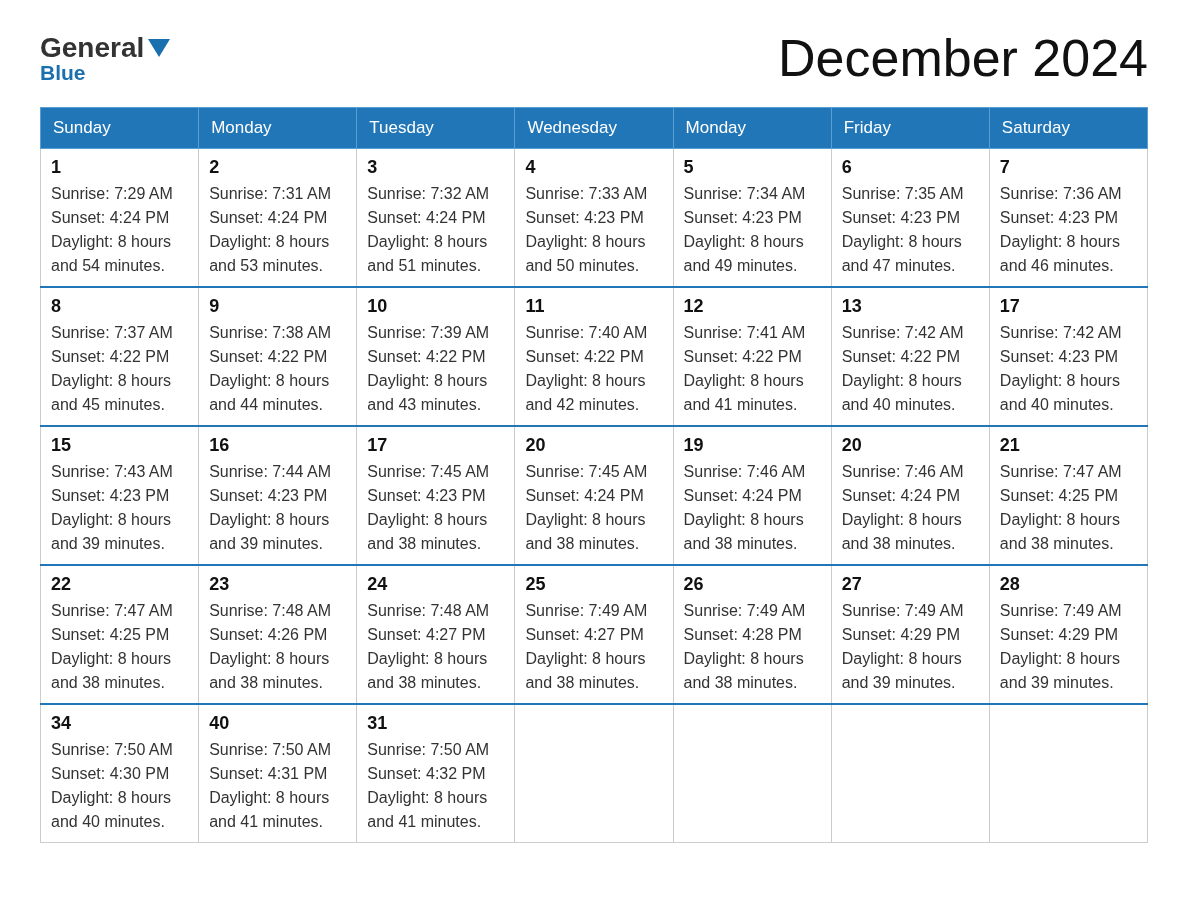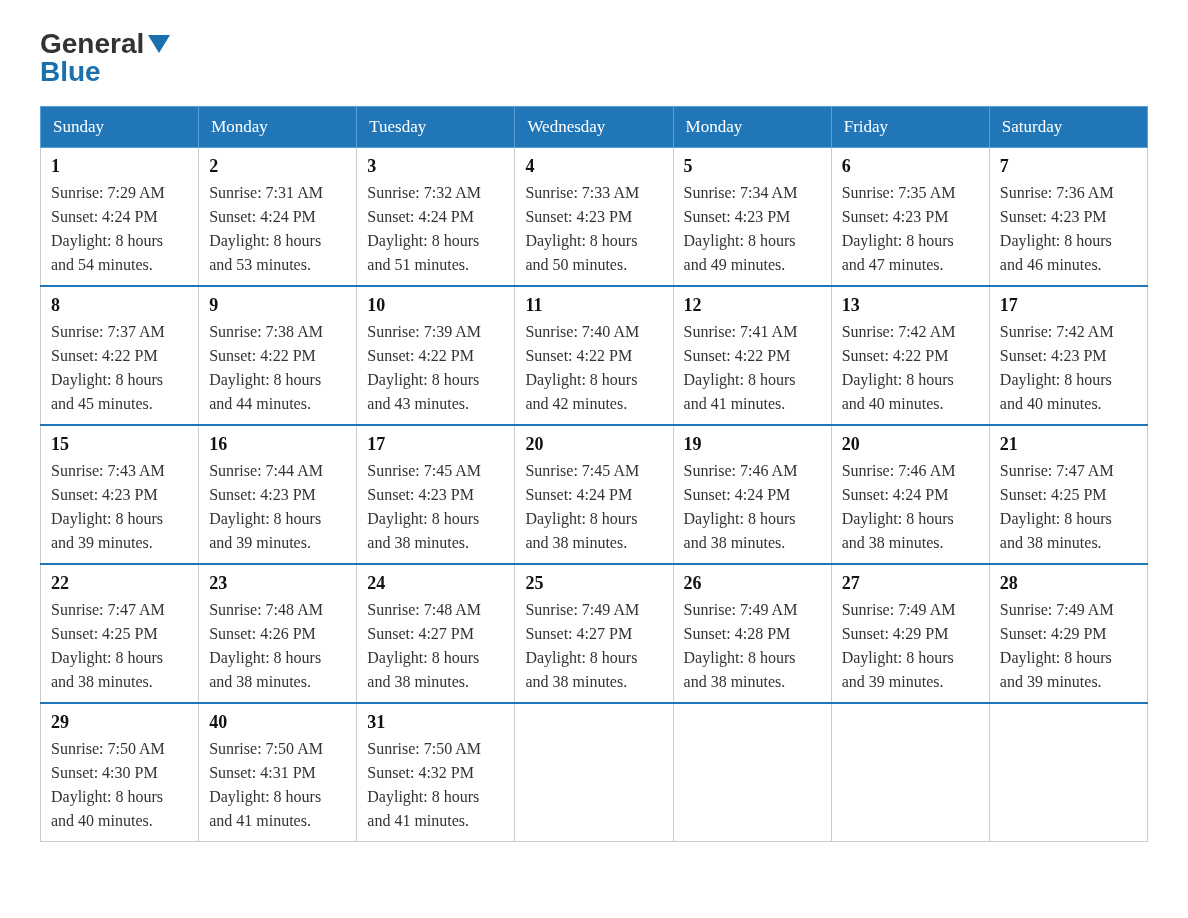--- a/index.html
+++ b/index.html
@@ -21,21 +21,21 @@
       flex-direction: column;
       align-items: flex-start;
     }
     .logo-general {
       font-size: 28px;
       font-weight: bold;
       color: #333;
       line-height: 1;
     }
     .logo-blue {
-      font-size: 28px;
+      font-size: 21px;
       font-weight: bold;
       color: #1a6faf;
       line-height: 1;
       display: flex;
       align-items: center;
     }
     .title-block {
       text-align: right;
     }
     .month-title {
@@ -46,21 +46,20 @@
     }
     .location-title {
       font-size: 22px;
       color: #333;
       font-weight: normal;
     }
     .calendar {
       width: 100%;
       border-collapse: collapse;
       border: 1px solid #aaa;
-      font-family: Liberation Serif, serif;
     }
     .calendar th {
       background-color: #2176b8;
       color: #ffffff;
       font-size: 17px;
       font-weight: normal;
       padding: 10px 12px;
       text-align: left;
       border: 1px solid #5a9fd4;
     }
@@ -101,20 +100,21 @@
       <span class="logo-general">General</span>
       <div style="display:inline-block; margin-left:4px; margin-top:4px;">
         <svg width="22" height="18" viewBox="0 0 22 18">
           <polygon points="0,0 22,0 11,18" fill="#1a6faf"></polygon>
         </svg>
       </div>
     </div>
     <span class="logo-blue">Blue</span>
   </div>
   <div class="title-block">
+    <div class="month-title">December 2024</div>
   </div>
 </div>
 
 <table class="calendar">
   <thead>
     <tr>
     <th>Sunday</th>
         <th>Monday</th>
         <th>Tuesday</th>
         <th>Wednesday</th>
@@ -379,21 +379,21 @@
         <div class="day-info">
           Sunrise: 7:49 AM<br>
           Sunset: 4:29 PM<br>
           Daylight: 8 hours<br>
           and 39 minutes.
         </div>
       </td>
       </tr>
       <tr>
         <td>
-        <span class="day-num">29</span>
+        <span class="day-num">34</span>
         <div class="day-info">
           Sunrise: 7:50 AM<br>
           Sunset: 4:30 PM<br>
           Daylight: 8 hours<br>
           and 40 minutes.
         </div>
       </td>
         <td>
         <span class="day-num">40</span>
         <div class="day-info">

